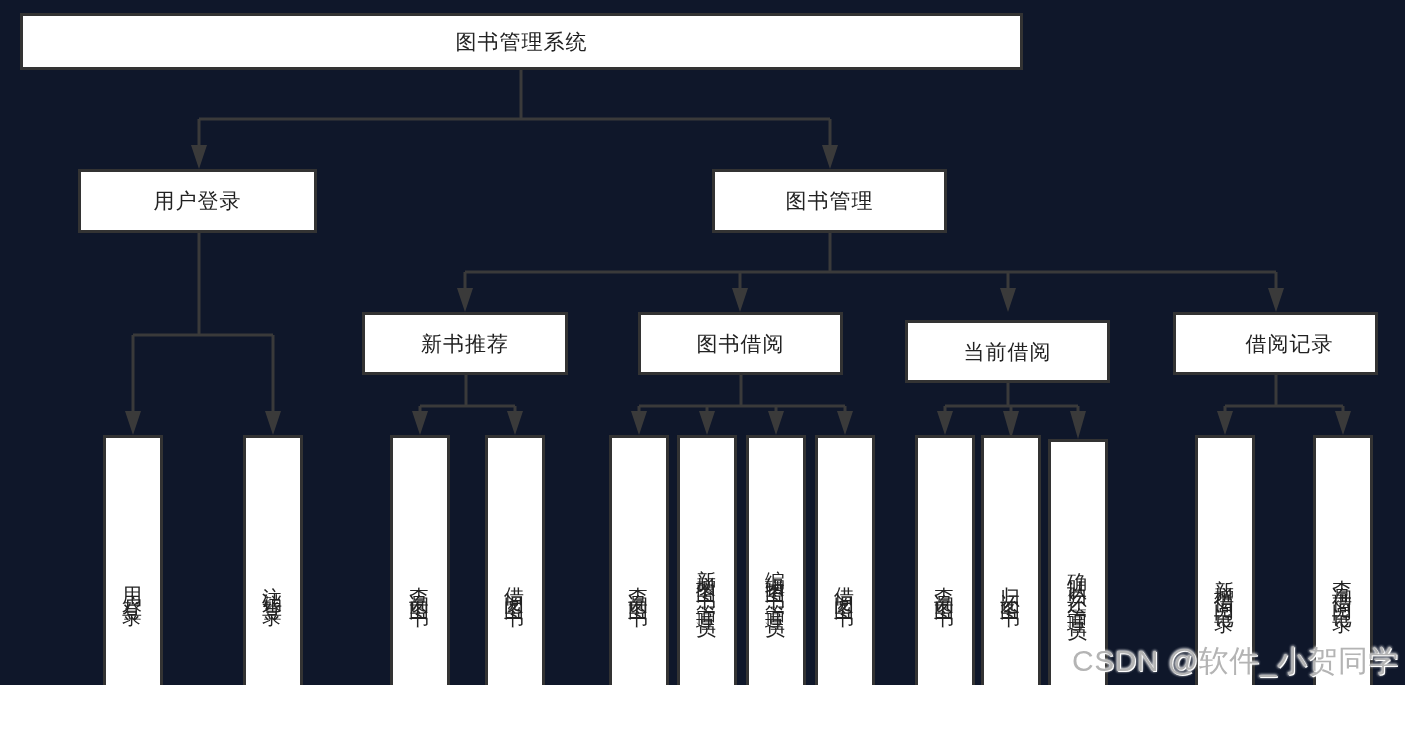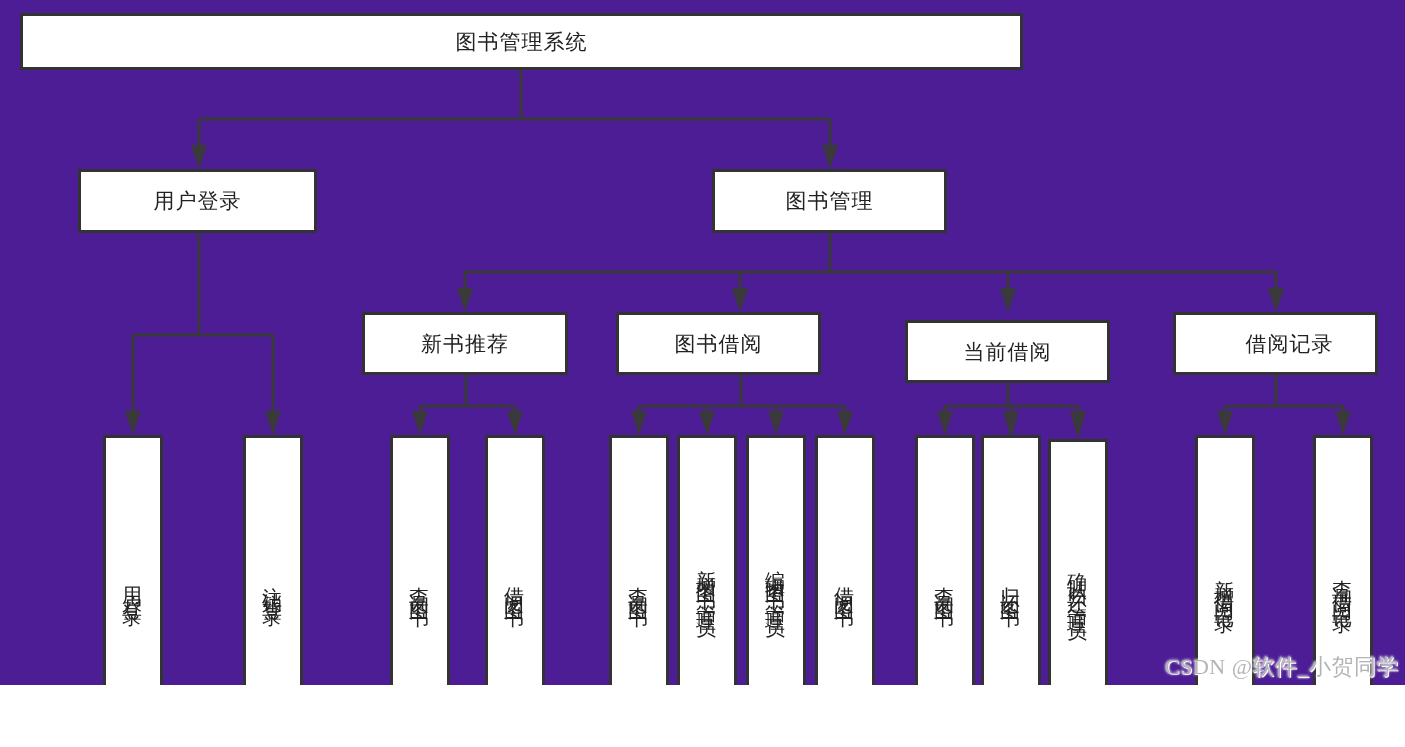--- a/index.html
+++ b/index.html
@@ -1,21 +1,21 @@
 <!DOCTYPE html>
 <html><head>
 <meta charset="utf-8">
 <style>
   html, body { margin: 0; padding: 0; background: #ffffff; }
   #canvas {
     position: relative;
     width: 1405px;
     height: 685px;
-    background: #4c1d95;
-    font-family: Liberation Serif, serif;
+    background: #0f172a;
+    font-family: Liberation Sans, sans-serif;
     overflow: hidden;
   }
   #connectors {
     position: absolute;
     left: 0; top: 0;
     width: 1405px; height: 747px;
   }
   .box {
     position: absolute;
     box-sizing: border-box;
@@ -35,42 +35,42 @@
     writing-mode: vertical-rl;
     font-size: 20px;
     letter-spacing: 7px;
     white-space: nowrap;
   }
   
   .n-root   { left: 20px;  top: 13px;  width: 1003px; height: 57px; }
   .n-login  { left: 78px;  top: 169px; width: 239px; height: 64px; }
   .n-mgmt   { left: 712px; top: 169px; width: 235px; height: 64px; text-align: right; }
   .n-rec    { left: 362px; top: 312px; width: 206px; height: 63px; text-align: center; }
-  .n-borrow { left: 616px; top: 312px; width: 205px; height: 63px; }
+  .n-borrow { left: 638px; top: 312px; width: 205px; height: 63px; }
   .n-cur    { left: 905px; top: 320px; width: 205px; height: 63px; }
   .n-hist   { left: 1173px;top: 312px; width: 205px; height: 63px; padding-left: 28px; }
   .leaf { top: 435px; width: 60px; height: 300px; }
   .l-1  { left: 103px; }
   .l-2  { left: 243px; }
   .l-3  { left: 390px; }
   .l-4  { left: 485px; }
   .l-5  { left: 609px; }
   .l-6  { left: 677px; }
   .l-7  { left: 746px; }
   .l-8  { left: 815px; }
   .l-9  { left: 915px; }
   .l-10 { left: 981px; }
   .l-11 { left: 1048px; top: 439px; height: 298px; }
   .l-12 { left: 1195px; }
   .l-13 { left: 1313px; }
   #watermark {
     position: absolute;
     right: 6px;
     bottom: 3px;
-    font-size: 22px;
+    font-size: 30px;
     color: #b4b4b4;
     letter-spacing: 0.5px;
     text-shadow: 0 0 3px #ffffff, 0 0 3px #ffffff, 1px 1px 0 #ffffff;
     white-space: nowrap;
   }
 </style>
 </head>
 <body>
 
 <div id="canvas">

